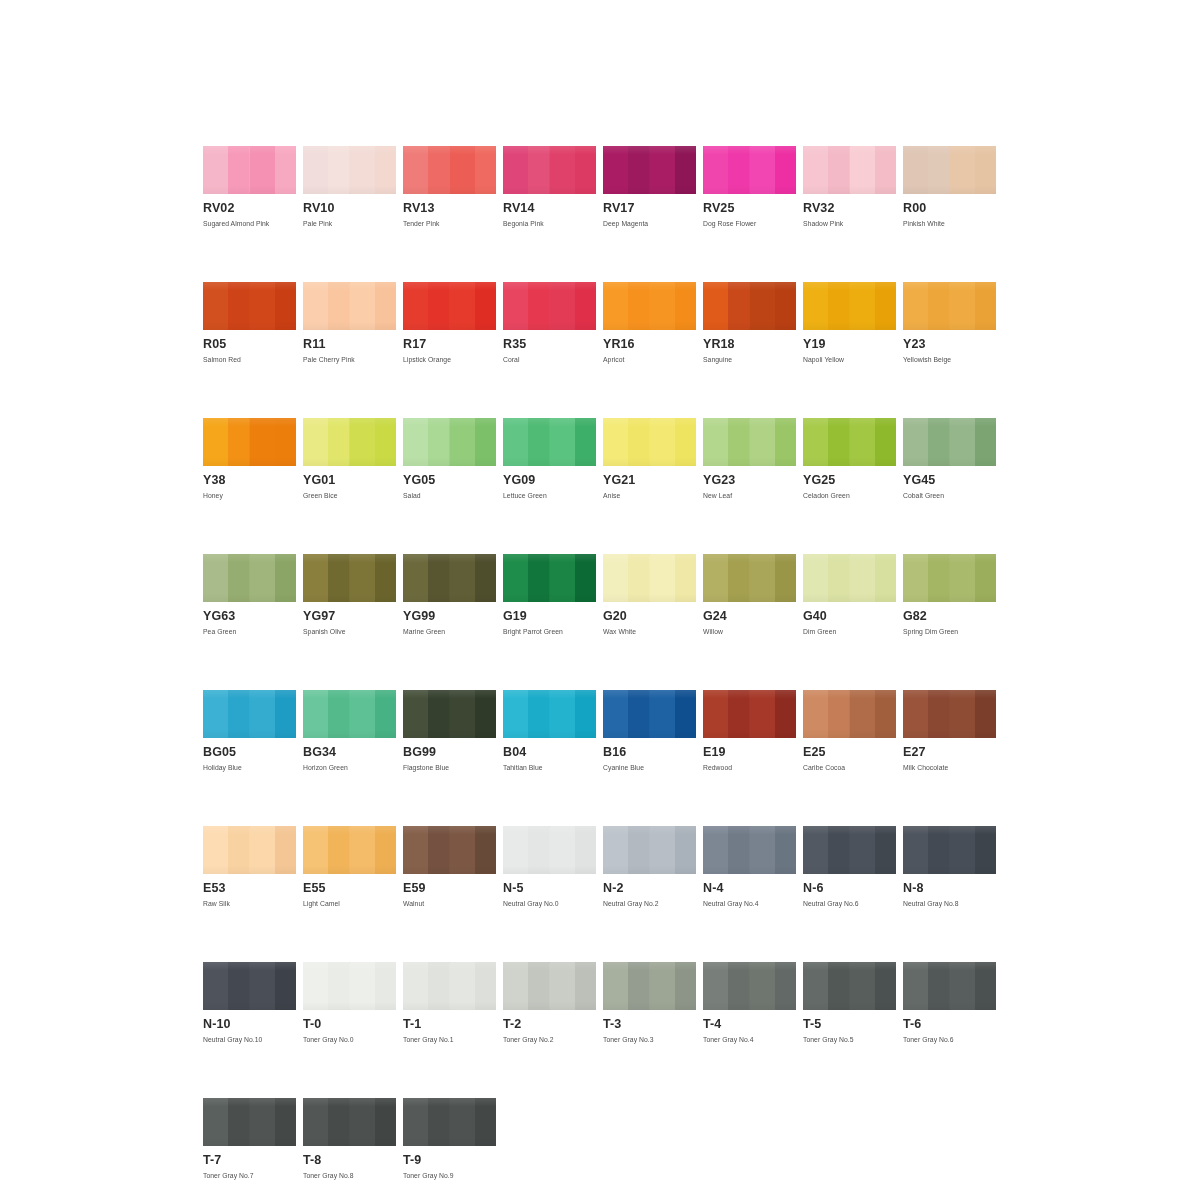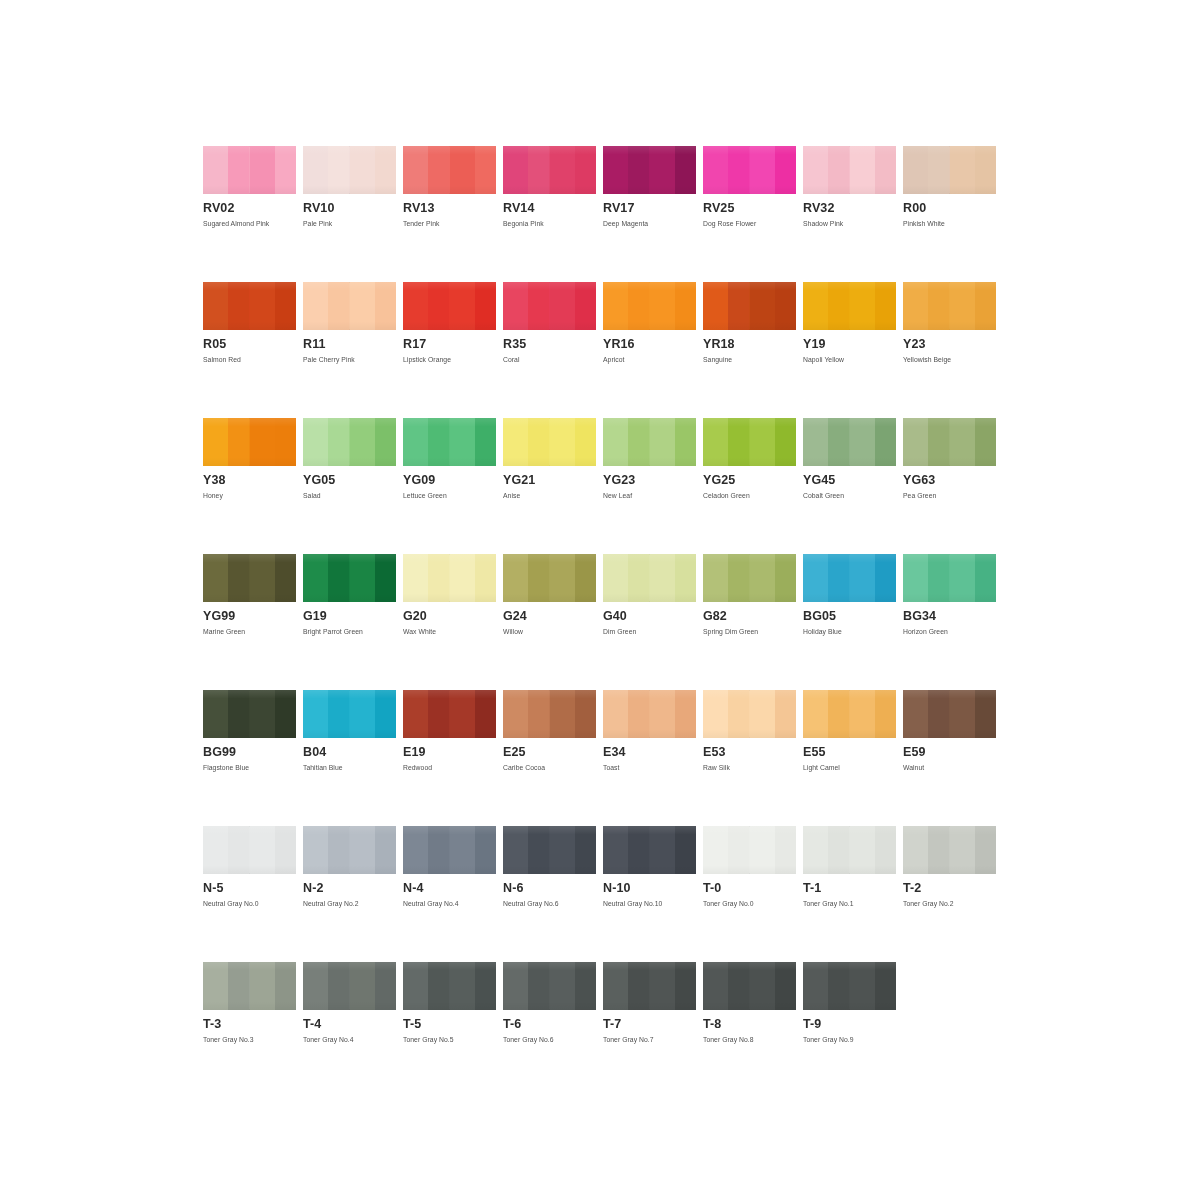--- a/index.html
+++ b/index.html
@@ -265,20 +265,31 @@
           <div class="band b1" style="background: rgb(245, 166, 26);"></div>
           <div class="band b2" style="background: rgb(242, 145, 20);"></div>
           <div class="band b3" style="background: rgb(237, 127, 12);"></div>
           <div class="band b4" style="background: rgb(236, 126, 11);"></div>
           <div class="sheen"></div>
         </div>
         <div class="swatch-code">Y38</div>
         <div class="swatch-name">Honey</div>
       </div>
       <div class="swatch-cell">
+        <div class="swatch-chip" style="background: rgb(213, 224, 90);">
+          <div class="band b1" style="background: rgb(234, 234, 133);"></div>
+          <div class="band b2" style="background: rgb(225, 230, 107);"></div>
+          <div class="band b3" style="background: rgb(207, 221, 78);"></div>
+          <div class="band b4" style="background: rgb(201, 218, 69);"></div>
+          <div class="sheen"></div>
+        </div>
+        <div class="swatch-code">YG01</div>
+        <div class="swatch-name">Green Bice</div>
+      </div>
+      <div class="swatch-cell">
         <div class="swatch-chip" style="background: rgb(157, 211, 136);">
           <div class="band b1" style="background: rgb(185, 224, 167);"></div>
           <div class="band b2" style="background: rgb(169, 217, 149);"></div>
           <div class="band b3" style="background: rgb(147, 205, 124);"></div>
           <div class="band b4" style="background: rgb(124, 192, 105);"></div>
           <div class="sheen"></div>
         </div>
         <div class="swatch-code">YG05</div>
         <div class="swatch-name">Salad</div>
       </div>
@@ -342,20 +353,31 @@
           <div class="band b1" style="background: rgb(169, 187, 138);"></div>
           <div class="band b2" style="background: rgb(150, 173, 113);"></div>
           <div class="band b3" style="background: rgb(159, 181, 124);"></div>
           <div class="band b4" style="background: rgb(139, 165, 102);"></div>
           <div class="sheen"></div>
         </div>
         <div class="swatch-code">YG63</div>
         <div class="swatch-name">Pea Green</div>
       </div>
       <div class="swatch-cell">
+        <div class="swatch-chip" style="background: rgb(122, 114, 53);">
+          <div class="band b1" style="background: rgb(138, 127, 61);"></div>
+          <div class="band b2" style="background: rgb(112, 106, 48);"></div>
+          <div class="band b3" style="background: rgb(125, 117, 56);"></div>
+          <div class="band b4" style="background: rgb(106, 100, 44);"></div>
+          <div class="sheen"></div>
+        </div>
+        <div class="swatch-code">YG97</div>
+        <div class="swatch-name">Spanish Olive</div>
+      </div>
+      <div class="swatch-cell">
         <div class="swatch-chip" style="background: rgb(93, 91, 52);">
           <div class="band b1" style="background: rgb(108, 106, 61);"></div>
           <div class="band b2" style="background: rgb(88, 86, 49);"></div>
           <div class="band b3" style="background: rgb(96, 94, 54);"></div>
           <div class="band b4" style="background: rgb(78, 77, 44);"></div>
           <div class="sheen"></div>
         </div>
         <div class="swatch-code">YG99</div>
         <div class="swatch-name">Marine Green</div>
       </div>
@@ -452,20 +474,31 @@
           <div class="band b1" style="background: rgb(44, 184, 211);"></div>
           <div class="band b2" style="background: rgb(27, 172, 201);"></div>
           <div class="band b3" style="background: rgb(36, 179, 207);"></div>
           <div class="band b4" style="background: rgb(18, 164, 194);"></div>
           <div class="sheen"></div>
         </div>
         <div class="swatch-code">B04</div>
         <div class="swatch-name">Tahitian Blue</div>
       </div>
       <div class="swatch-cell">
+        <div class="swatch-chip" style="background: rgb(28, 95, 160);">
+          <div class="band b1" style="background: rgb(36, 104, 169);"></div>
+          <div class="band b2" style="background: rgb(23, 88, 154);"></div>
+          <div class="band b3" style="background: rgb(30, 98, 164);"></div>
+          <div class="band b4" style="background: rgb(15, 79, 144);"></div>
+          <div class="sheen"></div>
+        </div>
+        <div class="swatch-code">B16</div>
+        <div class="swatch-name">Cyanine Blue</div>
+      </div>
+      <div class="swatch-cell">
         <div class="swatch-chip" style="background: rgb(163, 54, 39);">
           <div class="band b1" style="background: rgb(171, 62, 42);"></div>
           <div class="band b2" style="background: rgb(155, 49, 36);"></div>
           <div class="band b3" style="background: rgb(165, 56, 40);"></div>
           <div class="band b4" style="background: rgb(142, 43, 32);"></div>
           <div class="sheen"></div>
         </div>
         <div class="swatch-code">E19</div>
         <div class="swatch-name">Redwood</div>
       </div>
@@ -474,29 +507,29 @@
           <div class="band b1" style="background: rgb(206, 138, 98);"></div>
           <div class="band b2" style="background: rgb(196, 125, 86);"></div>
           <div class="band b3" style="background: rgb(176, 108, 72);"></div>
           <div class="band b4" style="background: rgb(162, 95, 62);"></div>
           <div class="sheen"></div>
         </div>
         <div class="swatch-code">E25</div>
         <div class="swatch-name">Caribe Cocoa</div>
       </div>
       <div class="swatch-cell">
-        <div class="swatch-chip" style="background: rgb(238, 181, 136);">
-          <div class="band b1" style="background: rgb(242, 191, 149);"></div>
-          <div class="band b2" style="background: rgb(236, 176, 131);"></div>
-          <div class="band b3" style="background: rgb(239, 183, 139);"></div>
-          <div class="band b4" style="background: rgb(232, 168, 122);"></div>
-          <div class="sheen"></div>
-        </div>
-        <div class="swatch-code">E34</div>
-        <div class="swatch-name">Toast</div>
+        <div class="swatch-chip" style="background: rgb(140, 74, 51);">
+          <div class="band b1" style="background: rgb(153, 84, 59);"></div>
+          <div class="band b2" style="background: rgb(138, 71, 50);"></div>
+          <div class="band b3" style="background: rgb(142, 76, 53);"></div>
+          <div class="band b4" style="background: rgb(123, 62, 43);"></div>
+          <div class="sheen"></div>
+        </div>
+        <div class="swatch-code">E27</div>
+        <div class="swatch-name">Milk Chocolate</div>
       </div>
       <div class="swatch-cell">
         <div class="swatch-chip" style="background: rgb(251, 214, 168);">
           <div class="band b1" style="background: rgb(253, 220, 179);"></div>
           <div class="band b2" style="background: rgb(249, 210, 162);"></div>
           <div class="band b3" style="background: rgb(251, 215, 170);"></div>
           <div class="band b4" style="background: rgb(244, 198, 149);"></div>
           <div class="sheen"></div>
         </div>
         <div class="swatch-code">E53</div>
@@ -562,20 +595,31 @@
           <div class="band b1" style="background: rgb(83, 89, 98);"></div>
           <div class="band b2" style="background: rgb(70, 76, 85);"></div>
           <div class="band b3" style="background: rgb(76, 82, 91);"></div>
           <div class="band b4" style="background: rgb(65, 71, 79);"></div>
           <div class="sheen"></div>
         </div>
         <div class="swatch-code">N-6</div>
         <div class="swatch-name">Neutral Gray No.6</div>
       </div>
       <div class="swatch-cell">
+        <div class="swatch-chip" style="background: rgb(71, 77, 86);">
+          <div class="band b1" style="background: rgb(79, 85, 94);"></div>
+          <div class="band b2" style="background: rgb(68, 74, 83);"></div>
+          <div class="band b3" style="background: rgb(72, 78, 87);"></div>
+          <div class="band b4" style="background: rgb(62, 68, 76);"></div>
+          <div class="sheen"></div>
+        </div>
+        <div class="swatch-code">N-8</div>
+        <div class="swatch-name">Neutral Gray No.8</div>
+      </div>
+      <div class="swatch-cell">
         <div class="swatch-chip" style="background: rgb(71, 76, 85);">
           <div class="band b1" style="background: rgb(78, 83, 92);"></div>
           <div class="band b2" style="background: rgb(67, 72, 81);"></div>
           <div class="band b3" style="background: rgb(73, 78, 87);"></div>
           <div class="band b4" style="background: rgb(61, 66, 74);"></div>
           <div class="sheen"></div>
         </div>
         <div class="swatch-code">N-10</div>
         <div class="swatch-name">Neutral Gray No.10</div>
       </div>

